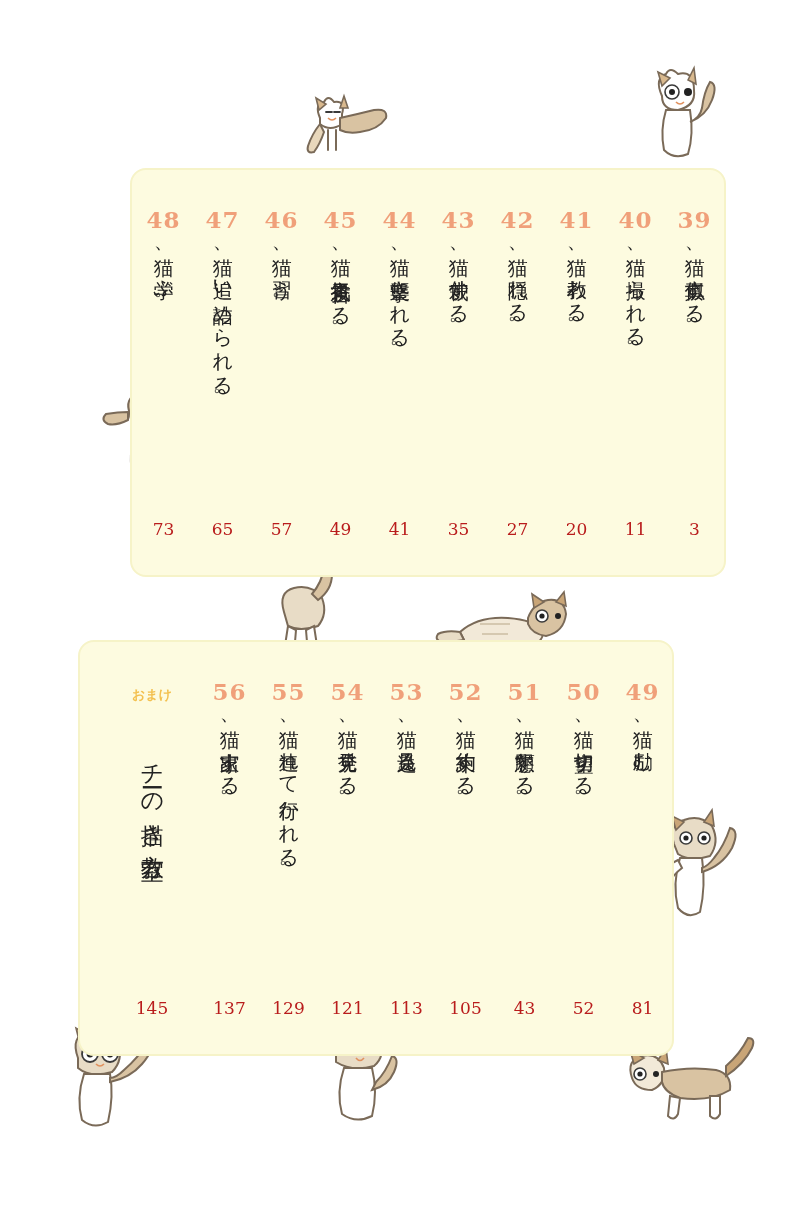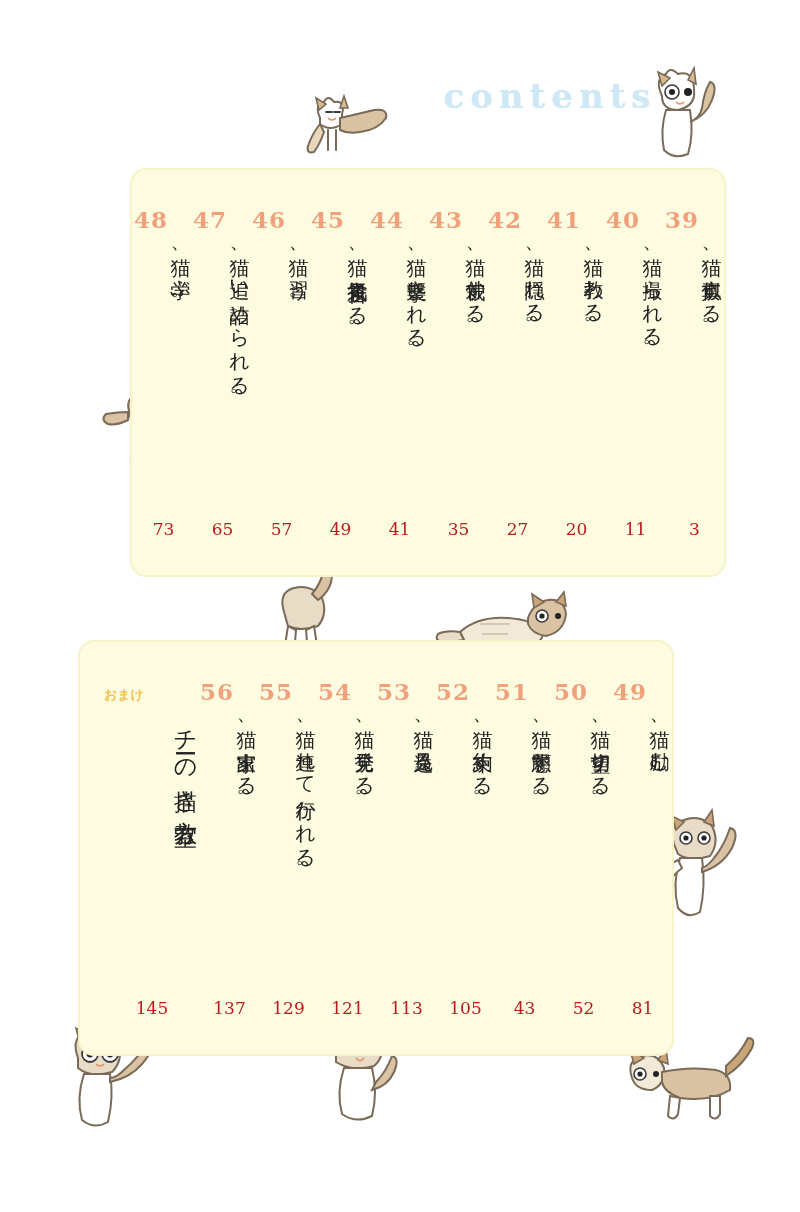--- a/index.html
+++ b/index.html
@@ -72,20 +72,21 @@
     flex-direction: row-reverse;
     justify-content: flex-start;
     align-items: flex-start;
   }
   .col {
     width: 59px;
     height: 100%;
     position: relative;
     display: flex;
     flex-direction: column;
+    align-items: center;
   }
   .col-num {
     font-family: "DejaVu Serif", serif;
     font-weight: bold;
     font-size: 23px;
     color: #f0a07a;
     margin-top: 36px;
     letter-spacing: 1px;
   }
   .col-num.omake {
@@ -131,21 +132,20 @@
     bottom: 0;
     width: 100%;
     height: 18px;
     background: #ffffff;
   }
 </style>
 </head>
 <body>
 
 <div class="header">
-  <div class="contents-title">contents</div>
 </div>
 
 <svg class="cat" style="left:262px;top:88px;" width="130" height="80" viewBox="0 0 130 80">
   <g fill="#ffffff" stroke="#7a6a58" stroke-width="2">
     <path d="M58 30 Q52 16 62 14 Q66 6 72 14 Q84 12 80 26 L80 36 Q68 44 58 36 Z"></path>
     <path d="M78 30 Q96 26 112 22 Q126 20 124 30 Q116 42 98 44 Q86 46 78 42 Z" fill="#d9c3a2"></path>
     <path d="M58 36 Q50 46 46 58 Q44 66 52 64 Q58 56 62 44 Z" fill="#e8d7bb"></path>
     <path d="M66 42 L66 62 M74 42 L74 62" stroke-linecap="round"></path>
   </g>
   <g fill="#d9b98e" stroke="#7a6a58" stroke-width="1.6">
@@ -389,21 +389,21 @@
       <div class="col-title">猫、連れて行かれる。</div>
       <div class="col-page">129</div>
     </div>
 
     <div class="col">
       <div class="col-num">56</div>
       <div class="col-title">猫、家出する。</div>
       <div class="col-page">137</div>
     </div>
 
-    <div class="col" style="width:96px;">
+    <div class="col" style="width:96px;gap:34px;">
       <div class="col-num omake">おまけ</div>
       <div class="col-title big">チーの描き方教室</div>
       <div class="col-page">145</div>
     </div>
 
   </div>
 </div>
 
 <div class="footer-strip"></div>
 

